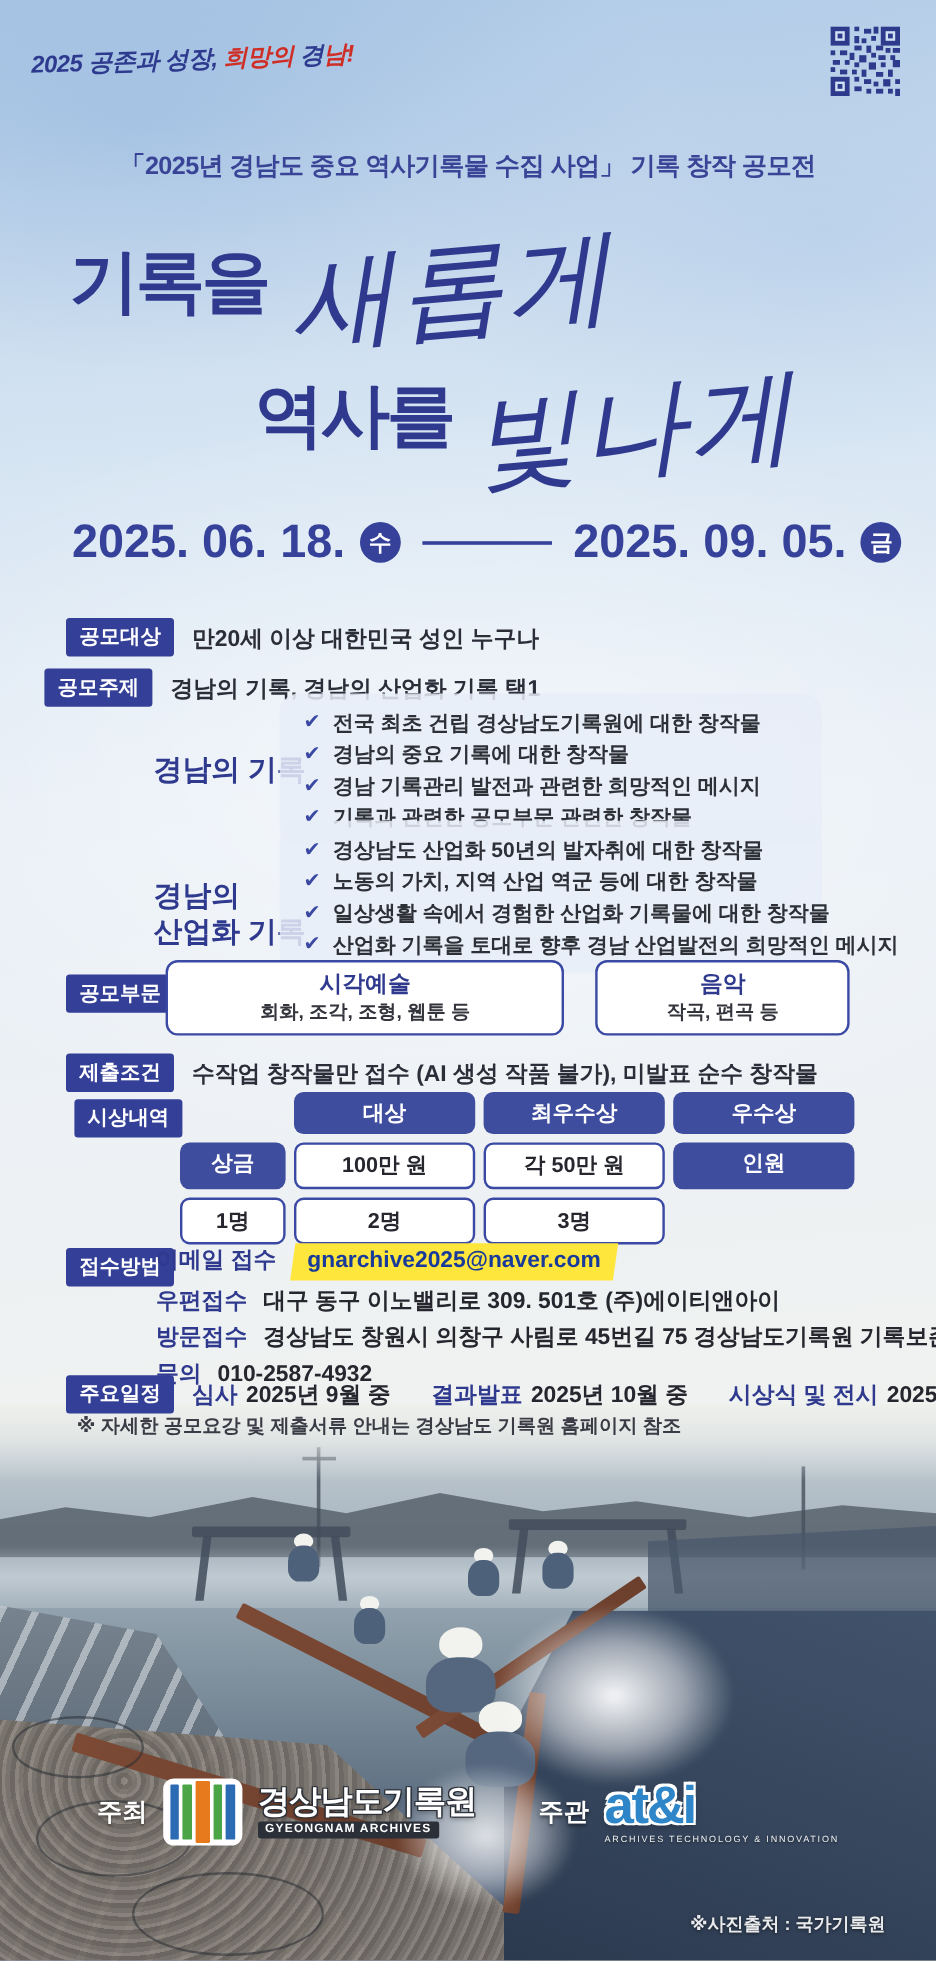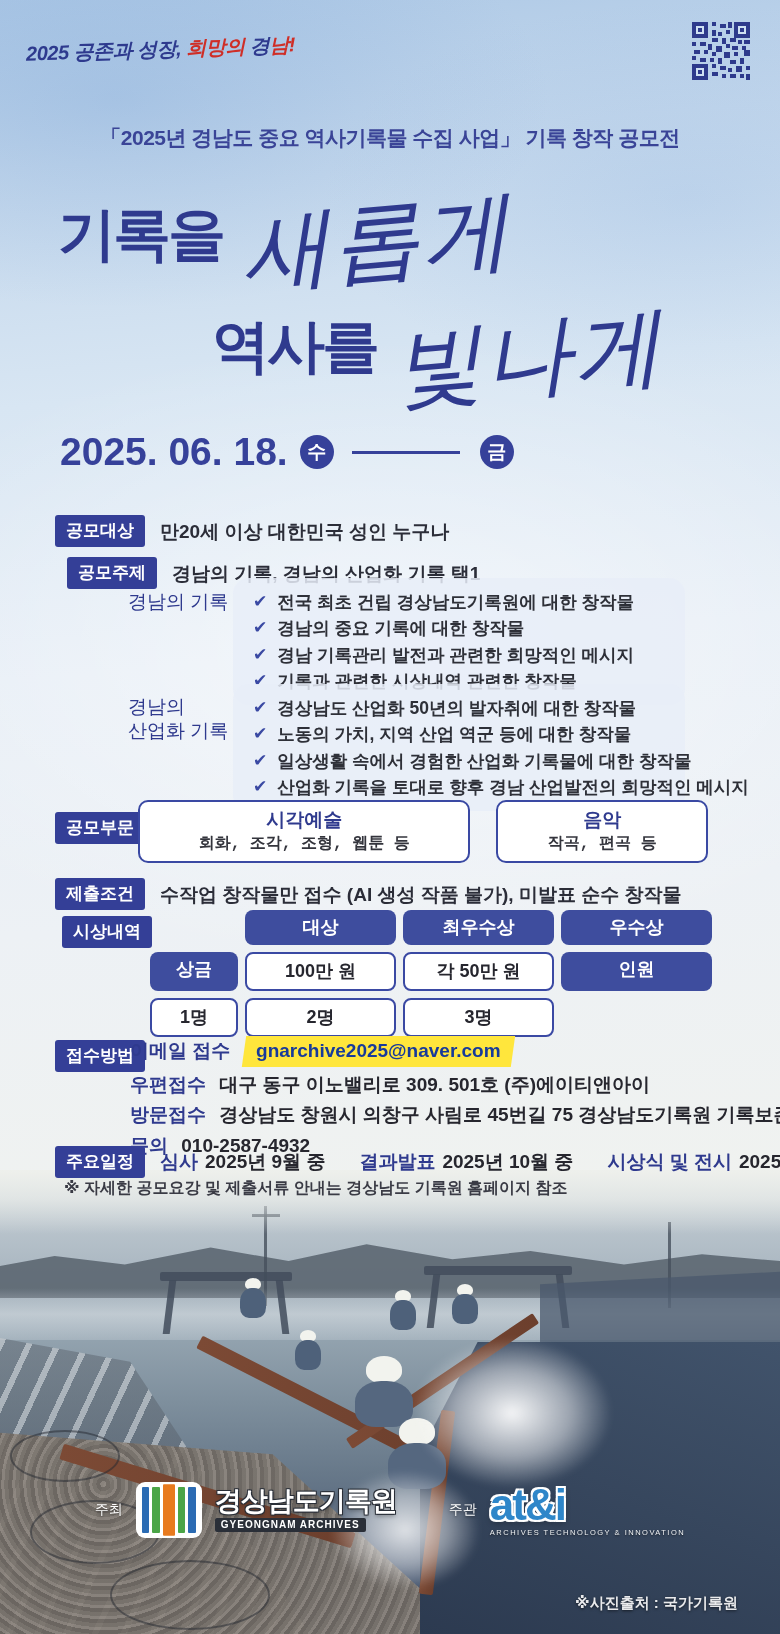--- a/index.html
+++ b/index.html
@@ -29,32 +29,32 @@
   
   .period { left:60px; top:430px; display:flex; align-items:center; gap:10px; color:#36419a; font-weight:800; font-size:39px; letter-spacing:0; white-space:nowrap; }
   .daycircle { display:inline-flex; align-items:center; justify-content:center; width:34px; height:34px; border-radius:50%; background:#36419a; color:#fff; font-size:19px; font-weight:bold; margin-left:2px; }
   .p-line { width:108px; height:3px; background:#36419a; margin:0 8px; }
 
   
   .badge { display:inline-block; background:#343f97; color:#fff; font-weight:bold; font-size:17px; padding:4px 11px 5px; border-radius:3px; white-space:nowrap; }
   .rowtext { font-size:19px; color:#2b2d38; font-weight:600; padding-top:4px; white-space:nowrap; }
   .lrow { display:flex; gap:15px; align-items:flex-start; }
   .row-target { left:55px; top:515px; }
-  .row-theme  { left:67px; top:557px;text-align:center; }
-
-  .gname { color:#2f3a8e; font-weight:400; font-size:19px; line-height:1.25; }
+  .row-theme  { left:37px; top:557px;text-align:center; }
+
+  .gname { color:#2f3a8e; font-weight:700; font-size:24px; line-height:1.25;margin-top:37px; }
   .g1name { left:128px; top:590px; } .g2name { left:128px; top:695px; }
   .checkbox-panel { background:rgba(232,237,248,.85); border-radius:16px; padding:11px 20px; width:452px; }
   .g1box { left:233px; top:578px; } .g2box { left:233px; top:684px; }
   .citem { display:flex; gap:10px; font-size:17.5px; color:#2e3038; font-weight:600; line-height:1.5; white-space:nowrap; }
   .check { color:#3a49a3; font-weight:900; font-size:17px; }
 
   
   .row-cats { left:55px; top:812px; }
-  .cats { left:138px; top:800px; width:570px; display:flex; gap:26px;font-family:Liberation Mono, monospace; }
+  .cats { left:138px; top:800px; width:570px; display:flex; gap:26px; }
   .catbox { border:2px solid #3a49a3; border-radius:10px; background:#fff; text-align:center; padding:5px 8px 7px; }
   .catbox .ct { font-size:19px; font-weight:800; color:#2f3a8e; white-space:nowrap; }
   .catbox .cd { font-size:16px; color:#33343c; font-weight:600; white-space:nowrap; }
   .cat-visual { flex:1.55; } .cat-music { flex:0.95; } .cat-video { flex:1.6; }
   .minibadge { display:inline-block; background:#343f97; color:#fff; font-size:11.5px; font-weight:bold; padding:1px 5px 2px; border-radius:2px; vertical-align:3px; margin-left:4px; }
 
   .row-cond { left:55px; top:878px; }
 
   
   .awards-badge { left:62px; top:916px; }
@@ -107,21 +107,21 @@
     background:radial-gradient(closest-side,rgba(255,255,255,.95),rgba(255,255,255,.5) 58%,rgba(255,255,255,0)); }
   .worker { position:absolute; }
   .worker .helmet { width:16px; height:12px; background:#f2f3ee; border-radius:50% 50% 42% 42%; margin:0 auto; }
   .worker .wbody { width:26px; height:30px; background:#4e617a; border-radius:45% 45% 35% 35%; margin-top:-2px; }
   .worker.big .helmet { width:36px; height:27px; } .worker.big .wbody { width:58px; height:46px; background:#55677f; }
   .wire { position:absolute; border:2px solid rgba(35,40,48,.5); border-radius:50%; }
   .ph-fadetop { left:0; top:0; width:100%; height:64px; background:linear-gradient(180deg,#eef0ec 0%,rgba(238,240,236,.7) 45%,rgba(238,240,236,0) 100%); }
 
   
   .footer-row { left:0; top:1482px; width:100%; display:flex; justify-content:center; align-items:center; gap:13px; z-index:6; }
-  .flabel { color:#fff; font-size:14px; font-weight:400; text-shadow:0 1px 3px rgba(0,0,0,.55); }
+  .flabel { color:#fff; font-size:21px; font-weight:700; text-shadow:0 1px 3px rgba(0,0,0,.55); }
   .hostmark { width:66px; height:56px; background:#fff; border-radius:9px; padding:5px 6px; display:flex; gap:3px; align-items:stretch; }
   .stripe { flex:1; border-radius:1px; }
   .s-blue { background:#2b6bb3; } .s-green { background:#4ba547; } .s-orange { background:#e87a1e; flex:1.6; transform:scaleY(1.12); }
   .hostname { line-height:1; }
   .hostname .kr { color:#fff; font-size:27px; font-weight:900; letter-spacing:-1px;
     text-shadow:-1px -1px 0 #2a2f38,1px -1px 0 #2a2f38,-1px 1px 0 #2a2f38,1px 1px 0 #2a2f38,0 2px 4px rgba(0,0,0,.4); }
   .hostname .en { display:inline-block; margin-top:3px; background:#2a2f38; color:#fff; font-size:10px; font-weight:bold; letter-spacing:1px; padding:2px 6px; border-radius:2px; }
   .org-gap { width:26px; }
   .atni { line-height:1; }
   .atni .mark { color:#2e86c9; font-size:44px; font-weight:900; letter-spacing:-2px;
@@ -205,20 +205,21 @@
   </div>
   <div class="layer title-line title2">
     <span class="t-bold">역사를</span>
     <span class="t-script">빛나게</span>
   </div>
 
   <div class="layer period">
     <span>2025. 06. 18.</span>
     <span class="daycircle">수</span>
     <span class="p-line"></span>
+    <span>2025. 09. 05.</span>
     <span class="daycircle">금</span>
   </div>
 
   <div class="layer lrow row-target">
     <span class="badge">공모대상</span>
     <span class="rowtext">만20세 이상 대한민국 성인 누구나</span>
   </div>
 
   <div class="layer lrow row-theme">
     <span class="badge">공모주제</span>
@@ -236,21 +237,21 @@
     <div class="citem">
         <span class="check">✔</span>
         <span>경남의 중요 기록에 대한 창작물</span>
       </div>
     <div class="citem">
         <span class="check">✔</span>
         <span>경남 기록관리 발전과 관련한 희망적인 메시지</span>
       </div>
     <div class="citem">
         <span class="check">✔</span>
-        <span>기록과 관련한 시상내역 관련한 창작물</span>
+        <span>기록과 관련한 공모부문 관련한 창작물</span>
       </div>
   </div>
 
   <div class="layer gname g2name">
     <div>경남의</div>
     <div>산업화 기록</div>
   </div>
   <div class="layer checkbox-panel g2box">
     <div class="citem">
         <span class="check">✔</span>

